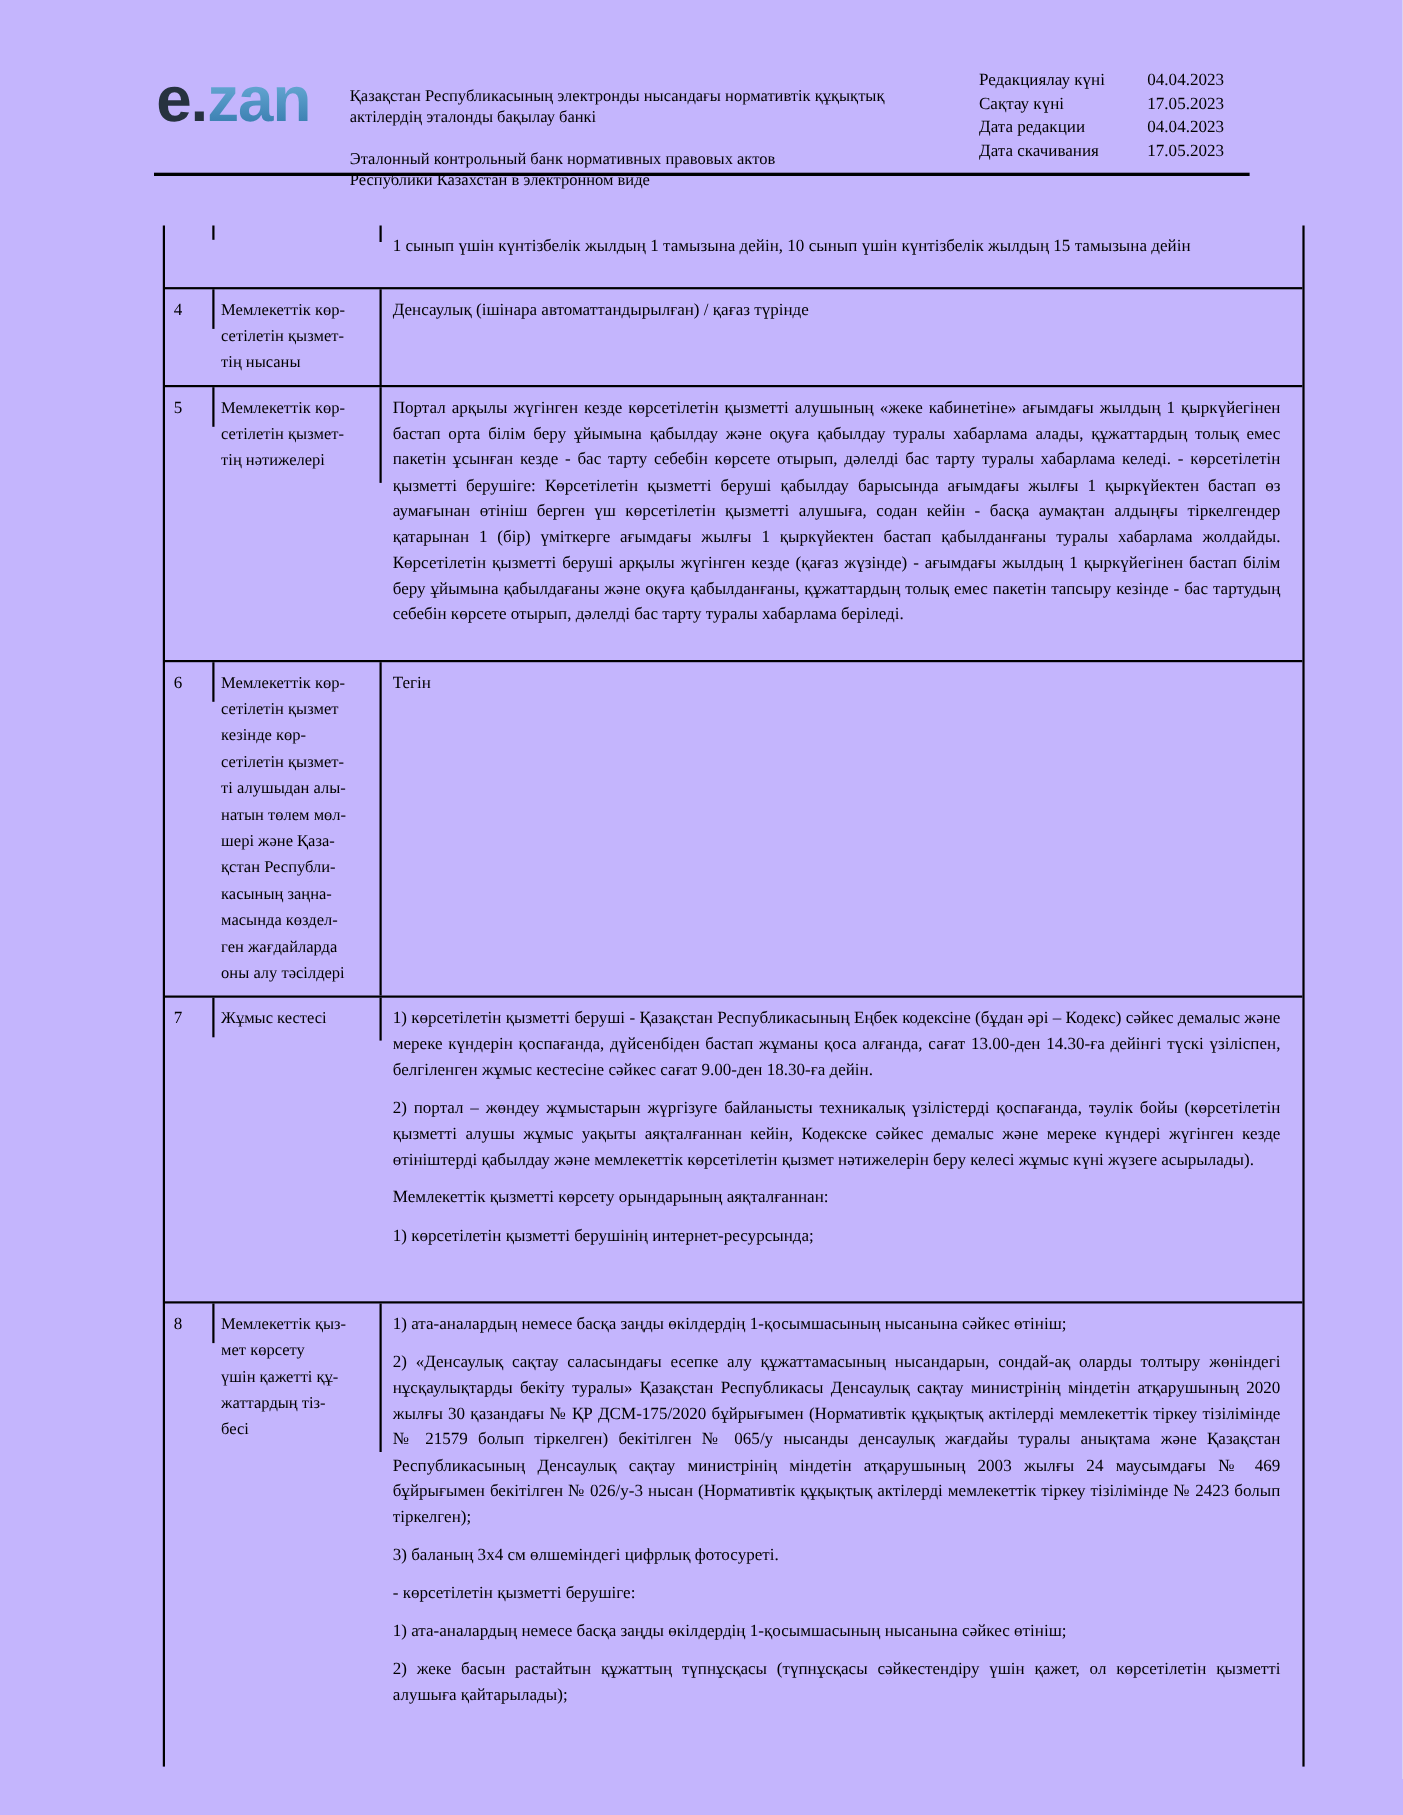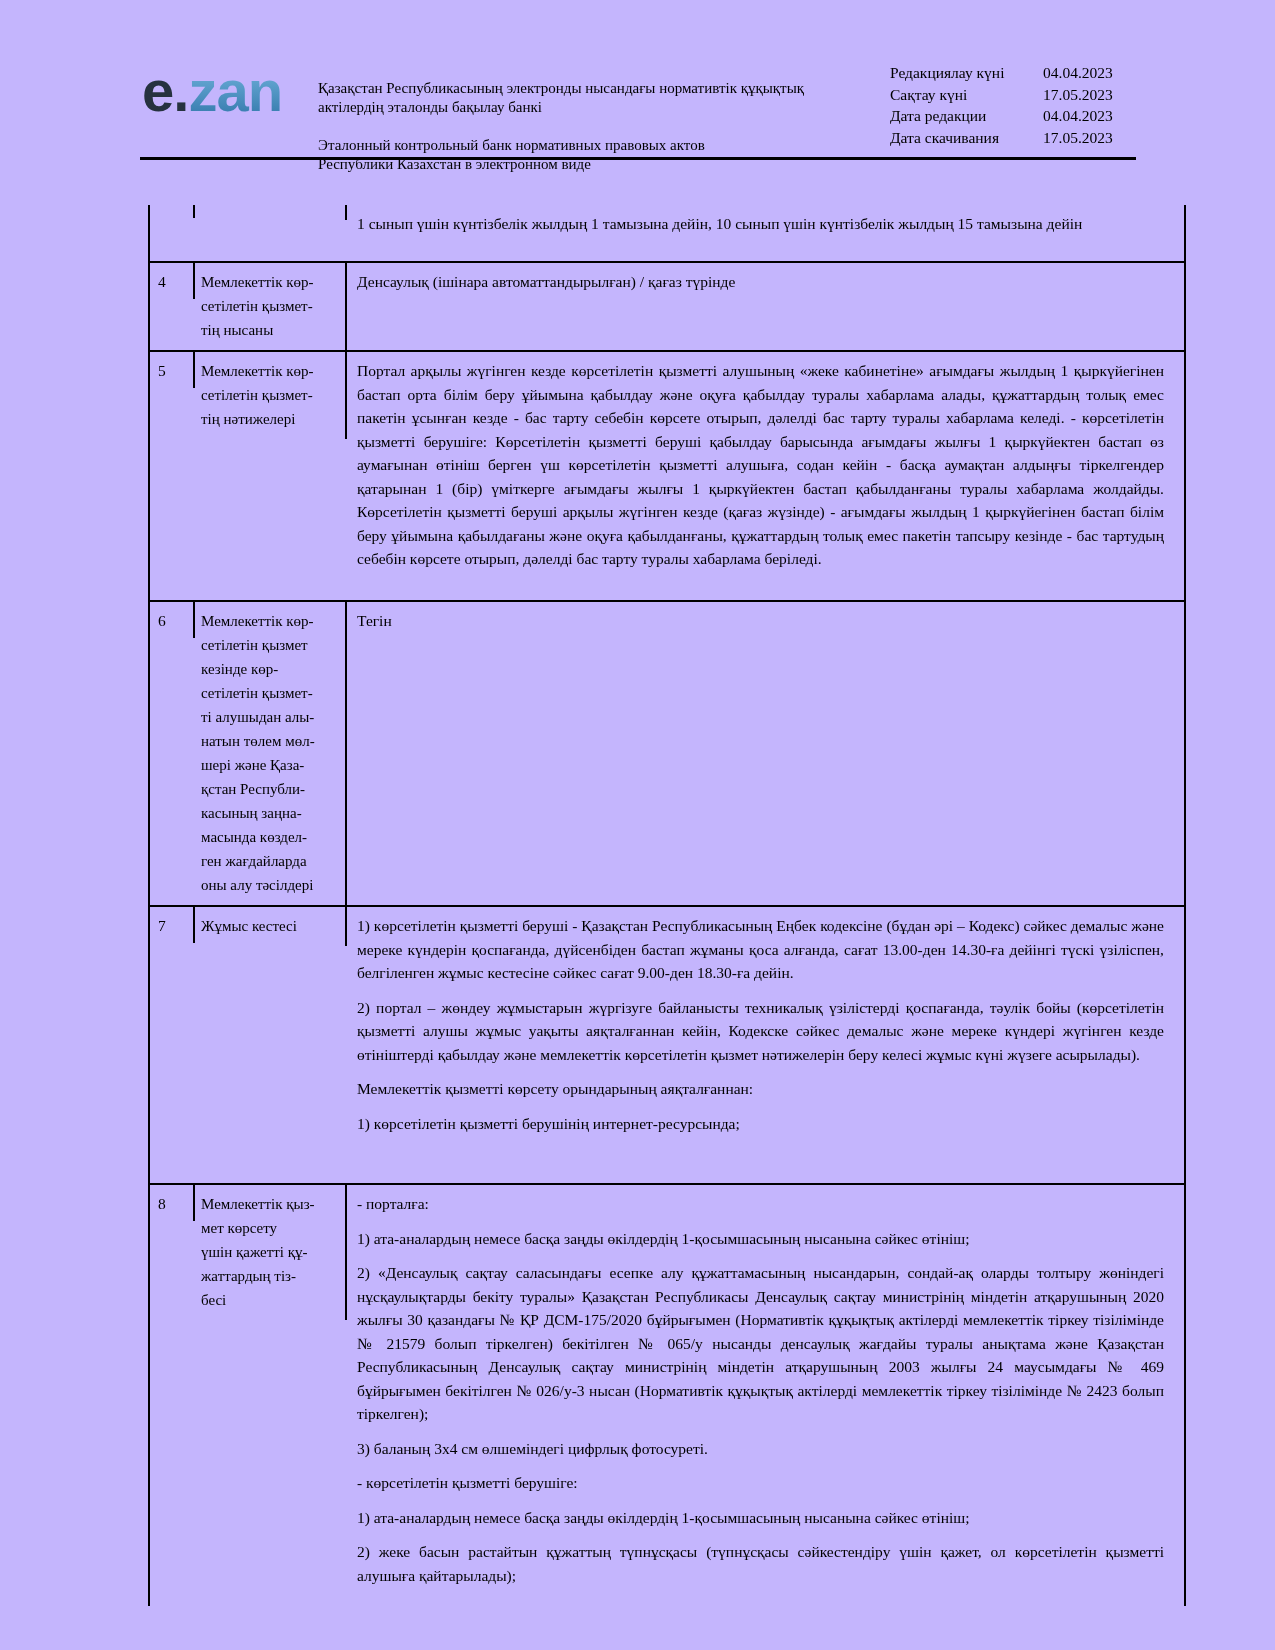--- a/index.html
+++ b/index.html
@@ -160,21 +160,20 @@
         </div>
       </div>
       <div class="t-row row-5">
         <div class="c-num">8</div>
         <div class="c-label">Мемлекеттік қыз-
 мет көрсету
 үшін қажетті құ-
 жаттардың тіз-
 бесі</div>
         <div class="c-body">
-          <p>- порталға:</p>
           <p>1) ата-аналардың немесе басқа заңды өкілдердің 1-қосымшасының нысанына сәйкес өтініш;</p>
           <p>2) «Денсаулық сақтау саласындағы есепке алу құжаттамасының нысандарын, сондай-ақ оларды толтыру жөніндегі нұсқаулықтарды бекіту туралы» Қазақстан Республикасы Денсаулық сақтау министрінің міндетін атқарушының 2020 жылғы 30 қазандағы № ҚР ДСМ-175/2020 бұйрығымен (Нормативтік құқықтық актілерді мемлекеттік тіркеу тізілімінде № 21579 болып тіркелген) бекітілген № 065/у нысанды денсаулық жағдайы туралы анықтама және Қазақстан Республикасының Денсаулық сақтау министрінің міндетін атқарушының 2003 жылғы 24 маусымдағы № 469 бұйрығымен бекітілген № 026/у-3 нысан (Нормативтік құқықтық актілерді мемлекеттік тіркеу тізілімінде № 2423 болып тіркелген);</p>
           <p>3) баланың 3х4 см өлшеміндегі цифрлық фотосуреті.</p>
           <p>- көрсетілетін қызметті берушіге:</p>
           <p>1) ата-аналардың немесе басқа заңды өкілдердің 1-қосымшасының нысанына сәйкес өтініш;</p>
           <p>2) жеке басын растайтын құжаттың түпнұсқасы (түпнұсқасы сәйкестендіру үшін қажет, ол көрсетілетін қызметті алушыға қайтарылады);</p>
         </div>
       </div>
     </div>
 

